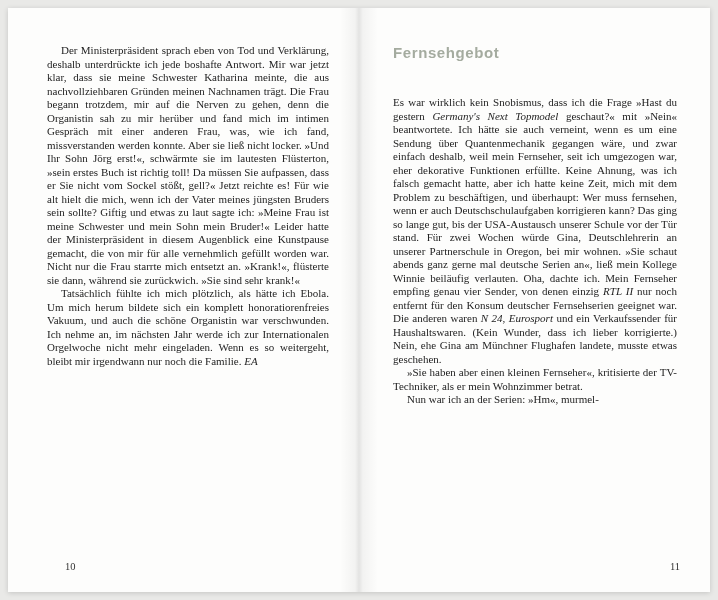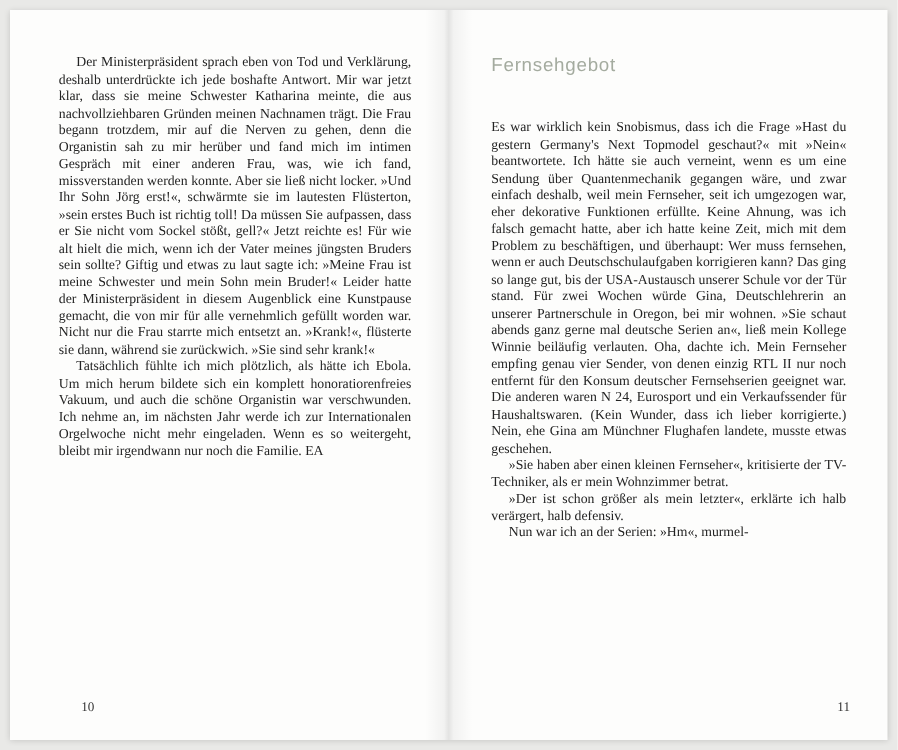--- a/index.html
+++ b/index.html
@@ -44,37 +44,37 @@
       rgba(0,0,0,0) 0%,
       rgba(0,0,0,0.045) 40%,
       rgba(0,0,0,0.10) 50%,
       rgba(0,0,0,0.045) 60%,
       rgba(0,0,0,0) 100%);
     pointer-events: none;
   }
   .chapter-heading {
     margin: 0 0 34px 0;
     font-family: "Liberation Sans", "DejaVu Sans", sans-serif;
-    font-weight: 400;
+    font-weight: 700;
     font-size: 15px;
     line-height: 18px;
     letter-spacing: 0.6px;
     color: var(--heading);
   }
   .body-text {
     font-size: 11px;
     line-height: 13.5px;
     color: var(--ink);
     text-align: justify;
     hyphens: auto;
     -webkit-hyphens: auto;
   }
   .body-text p { margin: 0; }
   .body-text p.indent { text-indent: 14px; }
-  .it { }
+  .it { font-style: italic; }
   .page-num {
     position: absolute;
     bottom: 20px;
     font-size: 10.5px;
     color: #333;
   }
   .page.left  .page-num { left: 57px; }
   .page.right .page-num { right: 30px; }
 </style>
 </head>
@@ -89,21 +89,20 @@
           <p class="indent"><span>Tatsächlich fühlte ich mich plötzlich, als hätte ich Ebola. Um mich herum bildete sich ein komplett honoratiorenfreies Vakuum, und auch die schöne Organistin war verschwunden. Ich nehme an, im nächsten Jahr werde ich zur Internationalen Orgelwoche nicht mehr eingeladen. Wenn es so weitergeht, bleibt mir irgendwann nur noch die Familie. </span><span class="it">EA</span></p>
         </div>
       <div class="page-num">10</div>
     </div>
 
     <div class="page right">
       <h1 class="chapter-heading">Fernsehgebot</h1>
       <div class="body-text">
           <p><span>Es war wirklich kein Snobismus, dass ich die Frage »Hast du gestern </span><span class="it">Germany's Next Topmodel</span><span> geschaut?« mit »Nein« beantwortete. Ich hätte sie auch verneint, wenn es um eine Sendung über Quantenmechanik gegangen wäre, und zwar einfach deshalb, weil mein Fernseher, seit ich umgezogen war, eher dekorative Funktionen erfüllte. Keine Ahnung, was ich falsch gemacht hatte, aber ich hatte keine Zeit, mich mit dem Problem zu beschäftigen, und überhaupt: Wer muss fernsehen, wenn er auch Deutschschulaufgaben korrigieren kann? Das ging so lange gut, bis der USA-Austausch unserer Schule vor der Tür stand. Für zwei Wochen würde Gina, Deutschlehrerin an unserer Partnerschule in Oregon, bei mir wohnen. »Sie schaut abends ganz gerne mal deutsche Serien an«, ließ mein Kollege Winnie beiläufig verlauten. Oha, dachte ich. Mein Fernseher empfing genau vier Sender, von denen einzig </span><span class="it">RTL II</span><span> nur noch entfernt für den Konsum deutscher Fernsehserien geeignet war. Die anderen waren </span><span class="it">N 24</span><span>, </span><span class="it">Eurosport</span><span> und ein Verkaufssender für Haushaltswaren. (Kein Wunder, dass ich lieber korrigierte.) Nein, ehe Gina am Münchner Flughafen landete, musste etwas geschehen.</span></p>
           <p class="indent"><span>»Sie haben aber einen kleinen Fernseher«, kritisierte der TV-Techniker, als er mein Wohnzimmer betrat.</span></p>
-          <p class="indent"><span>»Der ist schon größer als mein letzter«, erklärte ich halb verärgert, halb defensiv.</span></p>
           <p class="indent"><span>Nun war ich an der Serien: »Hm«, murmel-</span></p>
         </div>
       <div class="page-num">11</div>
     </div>
 
     <div class="spine"></div>
   </div>
 </div>
 
 </body></html>

